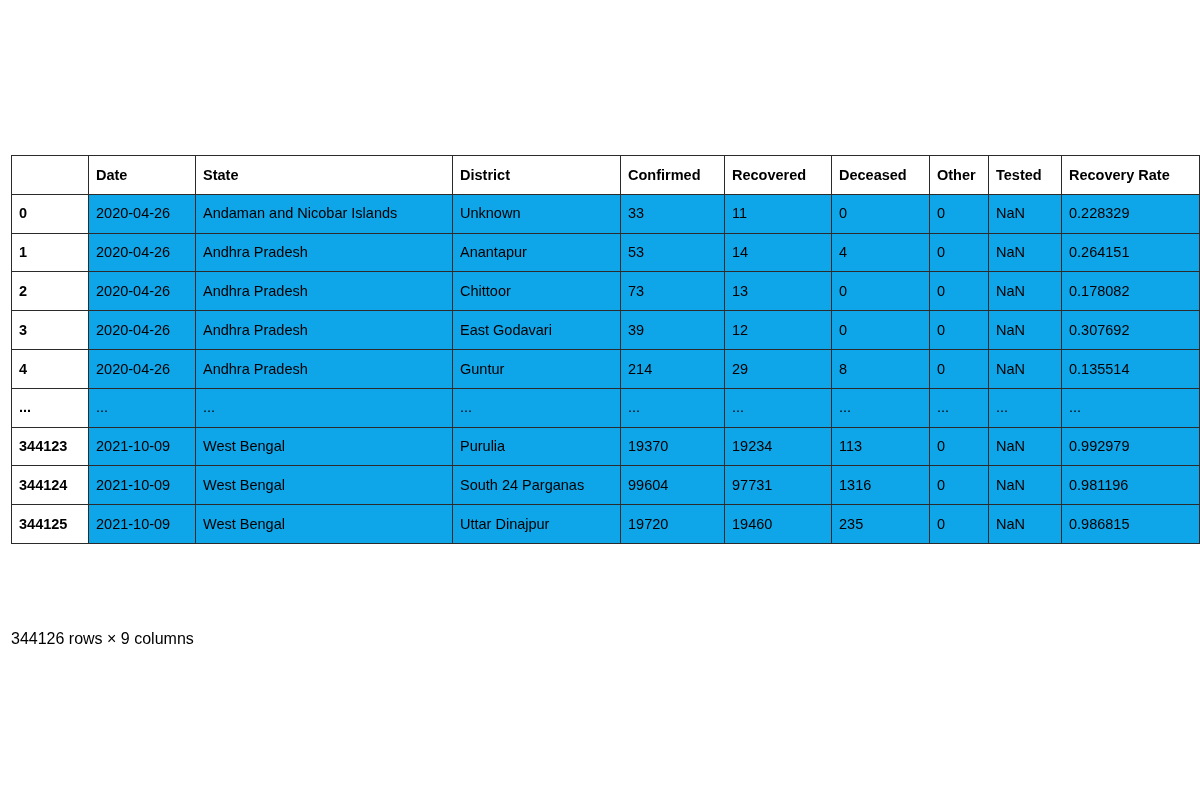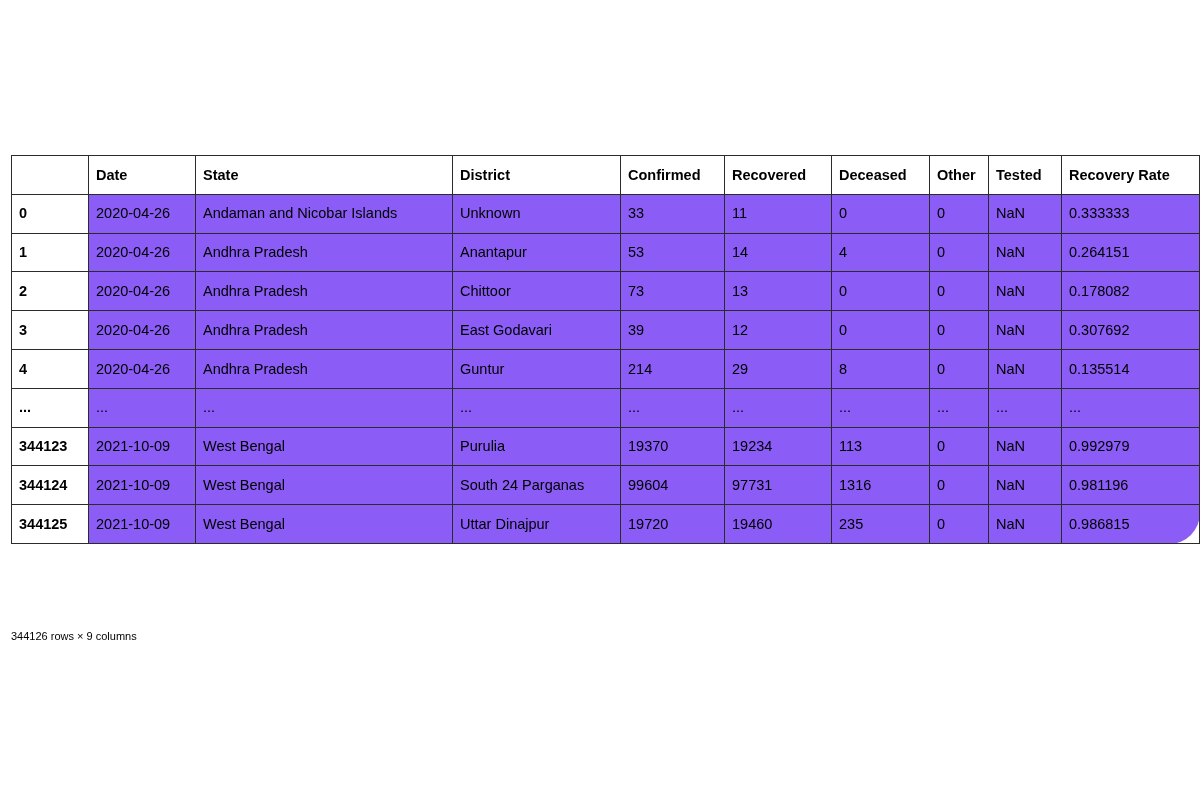--- a/index.html
+++ b/index.html
@@ -24,22 +24,21 @@
     position: absolute;
     left: 11px;
     top: 155px;
   }
   table.dataframe {
     border-collapse: collapse;
     border-spacing: 0;
     font-size: 14.5px;
     line-height: 1.15;
     color: #000;
-    background: #8b5cf6;
-    border-radius: 31px;
+    background: #0ea5e9;
   }
   table.dataframe th,
   table.dataframe td {
     border: 1px solid #2b2b2b;
     padding: 0 7px;
     height: 37.8px;
     text-align: left;
     vertical-align: middle;
     white-space: nowrap;
     font-size: 14.5px;
@@ -64,21 +63,21 @@
   .col-rec     { width: 92px; }
   .col-dec     { width: 83px; }
   .col-other   { width: 44px; }
   .col-tested  { width: 58px; }
   .col-rate    { width: 123px; }
 
   .caption {
     position: absolute;
     left: 11px;
     top: 630px;
-    font-size: 11px;
+    font-size: 16px;
     color: #000;
     font-family: "Liberation Sans", sans-serif;
     white-space: nowrap;
   }
 </style>
 </head>
 <body>
 
 <div class="page">
 
@@ -103,21 +102,21 @@
         <tr>
           <th>0</th>
           <td>2020-04-26</td>
           <td>Andaman and Nicobar Islands</td>
           <td>Unknown</td>
           <td>33</td>
           <td>11</td>
           <td>0</td>
           <td>0</td>
           <td>NaN</td>
-          <td>0.333333</td>
+          <td>0.228329</td>
         </tr>
 
         <tr>
           <th>1</th>
           <td>2020-04-26</td>
           <td>Andhra Pradesh</td>
           <td>Anantapur</td>
           <td>53</td>
           <td>14</td>
           <td>4</td>

